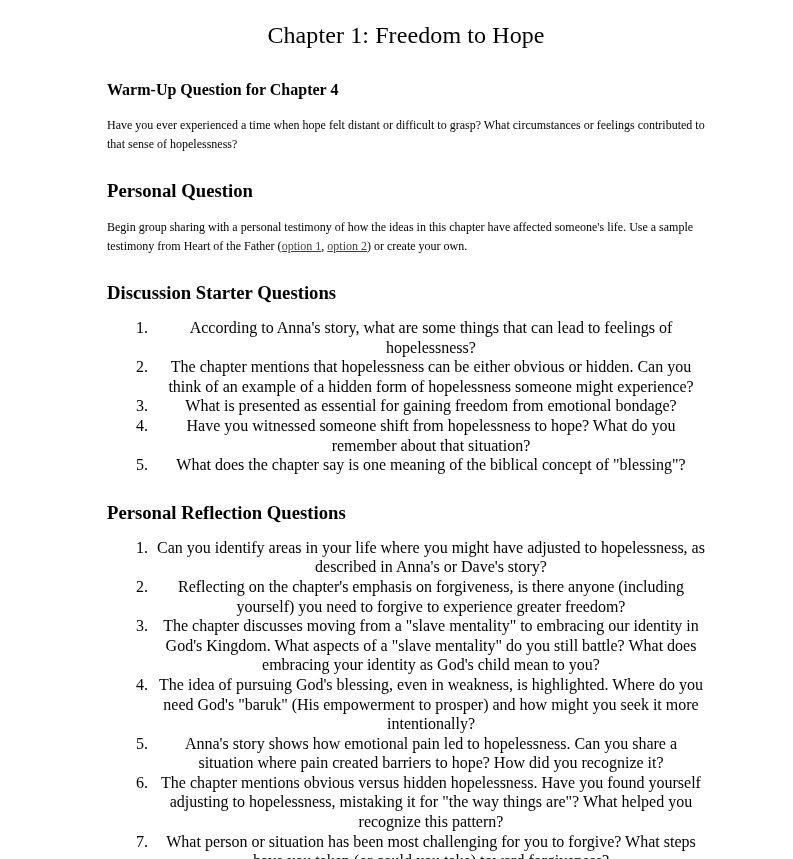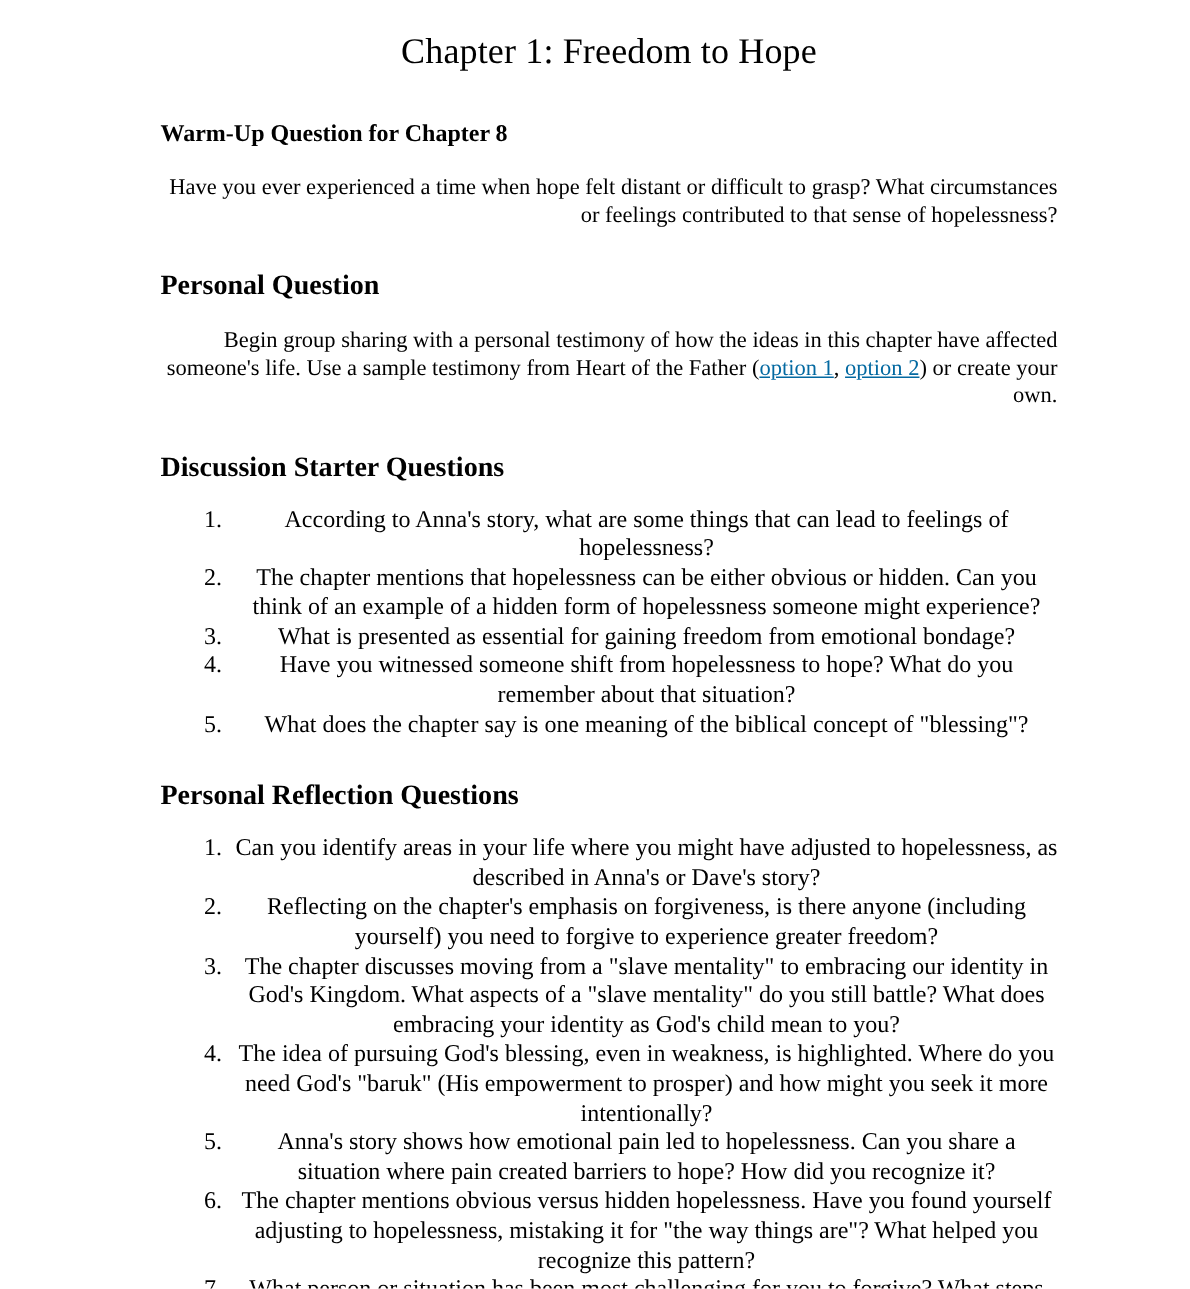--- a/index.html
+++ b/index.html
@@ -33,49 +33,49 @@
     font-weight: bold;
     margin: 31px 0 0 0;
   }
   h3.sec-h3 {
     font-size: 18.7px;
     line-height: 21px;
     font-weight: bold;
     margin: 27px 0 0 0;
   }
   p.body-par {
-    font-size: 15px;
+    font-size: 12px;
     line-height: 18.5px;
     margin: 17px 0 0 0;
-    text-align: right;
+    text-align: left;
   }
   ol.q-list {
     font-size: 16px;
     line-height: 19.6px;
     margin: 15px 0 0 0;
     padding-left: 45px;
   }
   ol.q-list > li {
     margin: 0;
     padding-left: 5px;
     text-align: center;
   }
   a.doclink {
-    color: #0369a1;
+    color: #404040;
     text-decoration: underline;
   }
 </style>
 </head>
 <body>
 
 <div class="page">
 
   <h1 class="doc-title">Chapter 1: Freedom to Hope</h1>
 
-  <h4 class="sec-h4">Warm-Up Question for Chapter 8</h4>
+  <h4 class="sec-h4">Warm-Up Question for Chapter 4</h4>
   <p class="body-par">Have you ever experienced a time when hope felt distant or difficult to grasp? What circumstances or feelings contributed to that sense of hopelessness?</p>
 
   <h3 class="sec-h3">Personal Question</h3>
   <p class="body-par"><span>Begin group sharing with a personal testimony of how the ideas in this chapter have affected someone's life. Use a sample testimony from Heart of the Father (</span><a class="doclink" href="#">option 1</a><span>, </span><a class="doclink" href="#">option 2</a><span>) or create your own.</span></p>
 
   <h3 class="sec-h3">Discussion Starter Questions</h3>
   <ol class="q-list">
       <li>According to Anna's story, what are some things that can lead to feelings of hopelessness?</li>
       <li>The chapter mentions that hopelessness can be either obvious or hidden. Can you think of an example of a hidden form of hopelessness someone might experience?</li>
       <li>What is presented as essential for gaining freedom from emotional bondage?</li>

